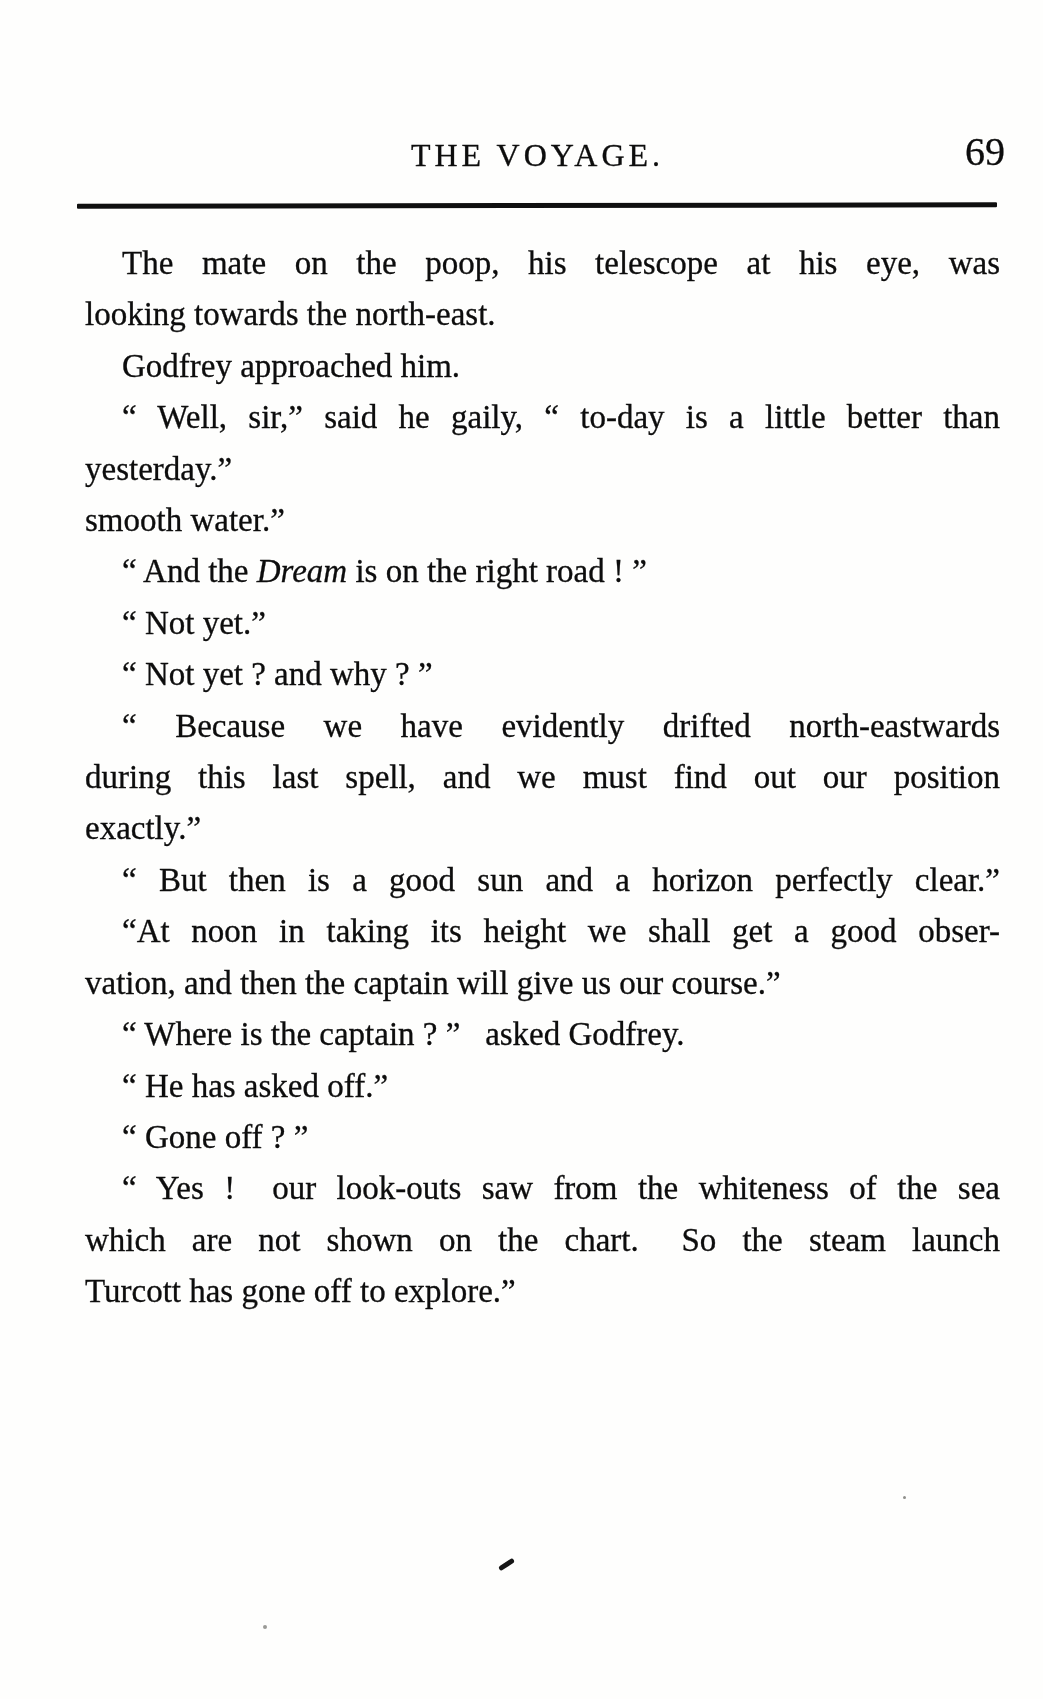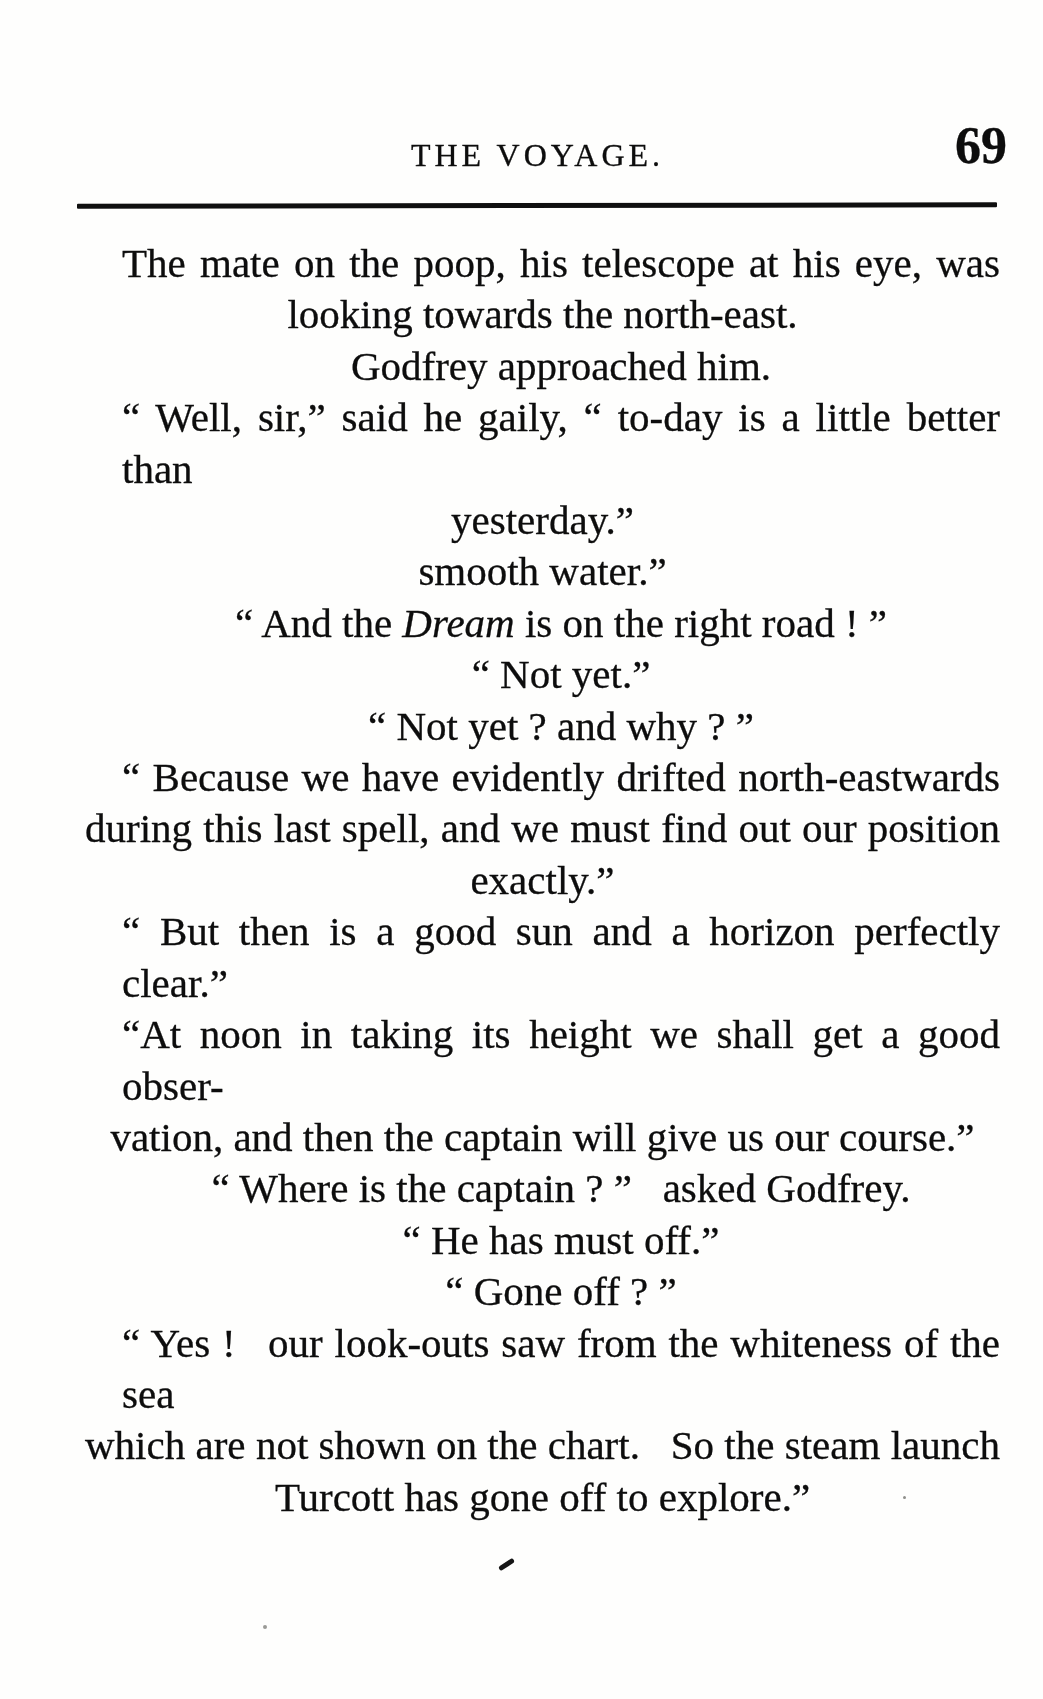--- a/index.html
+++ b/index.html
@@ -15,40 +15,39 @@
   .head-title{
     position:absolute;
     top:137px;left:78px;width:919px;
     text-align:center;
     font-size:32px;
     letter-spacing:4px;
     white-space:nowrap;
   }
   .page-number{
     position:absolute;
-    top:116px;
+    top:128px;
     left:955px;width:50px;
     text-align:right;
-    font-size:52px;
-    font-weight:bold;
+    font-size:40px;
   }
   .rule{
     position:absolute;
     top:203px;left:77px;width:920px;height:5px;
     background:#0f0f0f;
     border-radius:1px;
     transform:rotate(-0.08deg);
   }
   .text-block{
     position:absolute;
     top:238px;left:85px;width:915px;
-    font-size:41px;
+    font-size:33px;
     line-height:51.4px;
   }
-  .line{text-align:center;}
+  .line{text-align:left;}
   .line.justify{text-align:justify;text-align-last:justify;}
   .line.indent{padding-left:37px;}
   .it{font-style:italic;}
   .ink-stroke{
     position:absolute;
     top:1562px;left:498px;
     width:17px;height:5px;
     background:#161616;
     border-radius:3px;
     transform:rotate(-33deg);
@@ -85,21 +84,21 @@
       <div class="line indent"><span>“ And the </span><span class="it">Dream</span><span> is on the right road ! ”</span></div>
       <div class="line indent"><span>“ Not yet.”</span></div>
       <div class="line indent"><span>“ Not yet ? and why ? ”</span></div>
       <div class="line indent justify"><span>“ Because we have evidently drifted north-eastwards</span></div>
       <div class="line justify"><span>during this last spell, and we must find out our position</span></div>
       <div class="line"><span>exactly.”</span></div>
       <div class="line indent justify"><span>“ But then is a good sun and a horizon perfectly clear.”</span></div>
       <div class="line indent justify"><span>“At noon in taking its height we shall get a good obser-</span></div>
       <div class="line"><span>vation, and then the captain will give us our course.”</span></div>
       <div class="line indent"><span>“ Where is the captain ? ”  asked Godfrey.</span></div>
-      <div class="line indent"><span>“ He has must off.”</span></div>
+      <div class="line indent"><span>“ He has asked off.”</span></div>
       <div class="line indent"><span>“ Gone off ? ”</span></div>
       <div class="line indent justify"><span>“ Yes !  our look-outs saw from the whiteness of the sea</span></div>
       <div class="line justify"><span>which are not shown on the chart.  So the steam launch</span></div>
       <div class="line"><span>Turcott has gone off to explore.”</span></div>
     </div>
 
   <div class="ink-stroke"></div>
   <div class="ink-dot-a"></div>
   <div class="ink-dot-b"></div>
 

